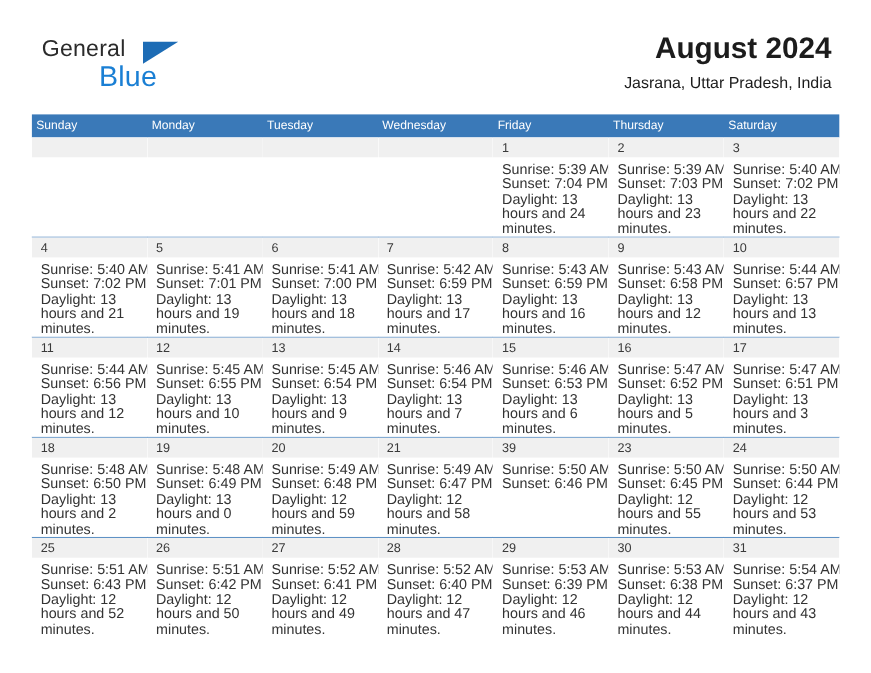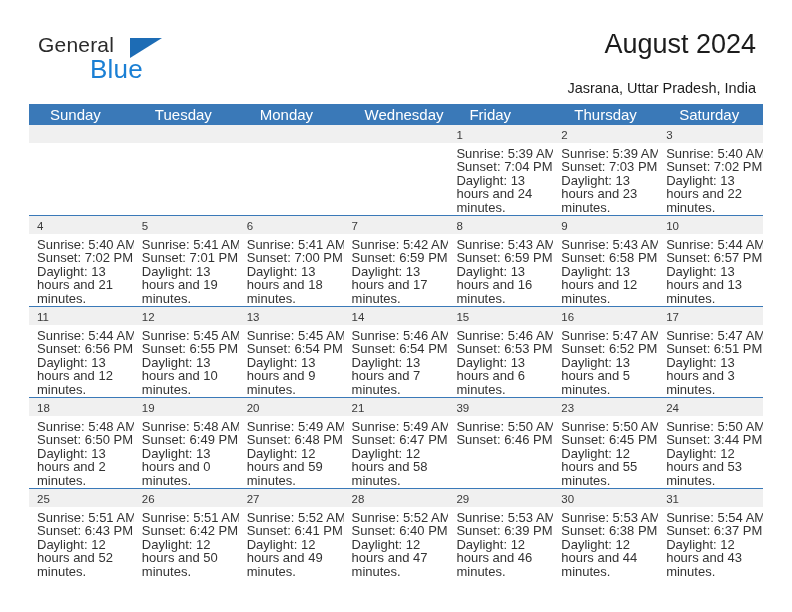--- a/index.html
+++ b/index.html
@@ -68,51 +68,51 @@
   .title-wrap {
     position: absolute;
     right: 36px;
     top: 28px;
     text-align: right;
   }
   .cal-title {
     font-size: 27px;
     color: #1c1c1c;
     line-height: 32px;
-    font-weight: normal;
+    font-weight: bold;
     margin: 0;
     white-space: nowrap;
   }
   .cal-subtitle {
     font-size: 14.5px;
     color: #1c1c1c;
     line-height: 20px;
-    margin: 18px 0 0 0;
+    margin: 6px 0 0 0;
     white-space: nowrap;
   }
 
   
   .calendar {
     position: absolute;
     left: 29px;
     top: 104px;
     width: 734px;
   }
   .weekdays {
     display: flex;
     width: 100%;
     background: #3a79b8;
     height: 21px;
   }
   .weekday {
     flex: 1 1 0;
     color: #ffffff;
-    font-size: 15px;
+    font-size: 11px;
     line-height: 21px;
-    padding-left: 21px;
+    padding-left: 4px;
     box-sizing: border-box;
     white-space: nowrap;
     overflow: hidden;
   }
 
   .week {
     display: flex;
     width: 100%;
     border-top: 1px solid #3a79b8;
   }
@@ -172,22 +172,22 @@
       <h1 class="cal-title">August 2024</h1>
       <div class="cal-subtitle">Jasrana, Uttar Pradesh, India</div>
     </div>
 
   </div>
 
   <div class="calendar">
 
     <div class="weekdays">
       <div class="weekday">Sunday</div>
+      <div class="weekday">Monday</div>
       <div class="weekday">Tuesday</div>
-      <div class="weekday">Monday</div>
       <div class="weekday">Wednesday</div>
       <div class="weekday">Friday</div>
       <div class="weekday">Thursday</div>
       <div class="weekday">Saturday</div>
     </div>
 
     <div id="weeks-container">
         <div class="week">
           <div class="day empty">
             <div class="day-band"><span class="day-num"></span></div>
@@ -387,21 +387,21 @@
             <div class="day-info">
               <div>Sunrise: 5:50 AM</div>
               <div>Sunset: 6:45 PM</div>
               <div class="wrap2">Daylight: 12 hours and 55 minutes.</div>
             </div>
           </div>
           <div class="day">
             <div class="day-band"><span class="day-num">24</span></div>
             <div class="day-info">
               <div>Sunrise: 5:50 AM</div>
-              <div>Sunset: 3:44 PM</div>
+              <div>Sunset: 6:44 PM</div>
               <div class="wrap2">Daylight: 12 hours and 53 minutes.</div>
             </div>
           </div>
         </div>
         <div class="week">
           <div class="day">
             <div class="day-band"><span class="day-num">25</span></div>
             <div class="day-info">
               <div>Sunrise: 5:51 AM</div>
               <div>Sunset: 6:43 PM</div>

